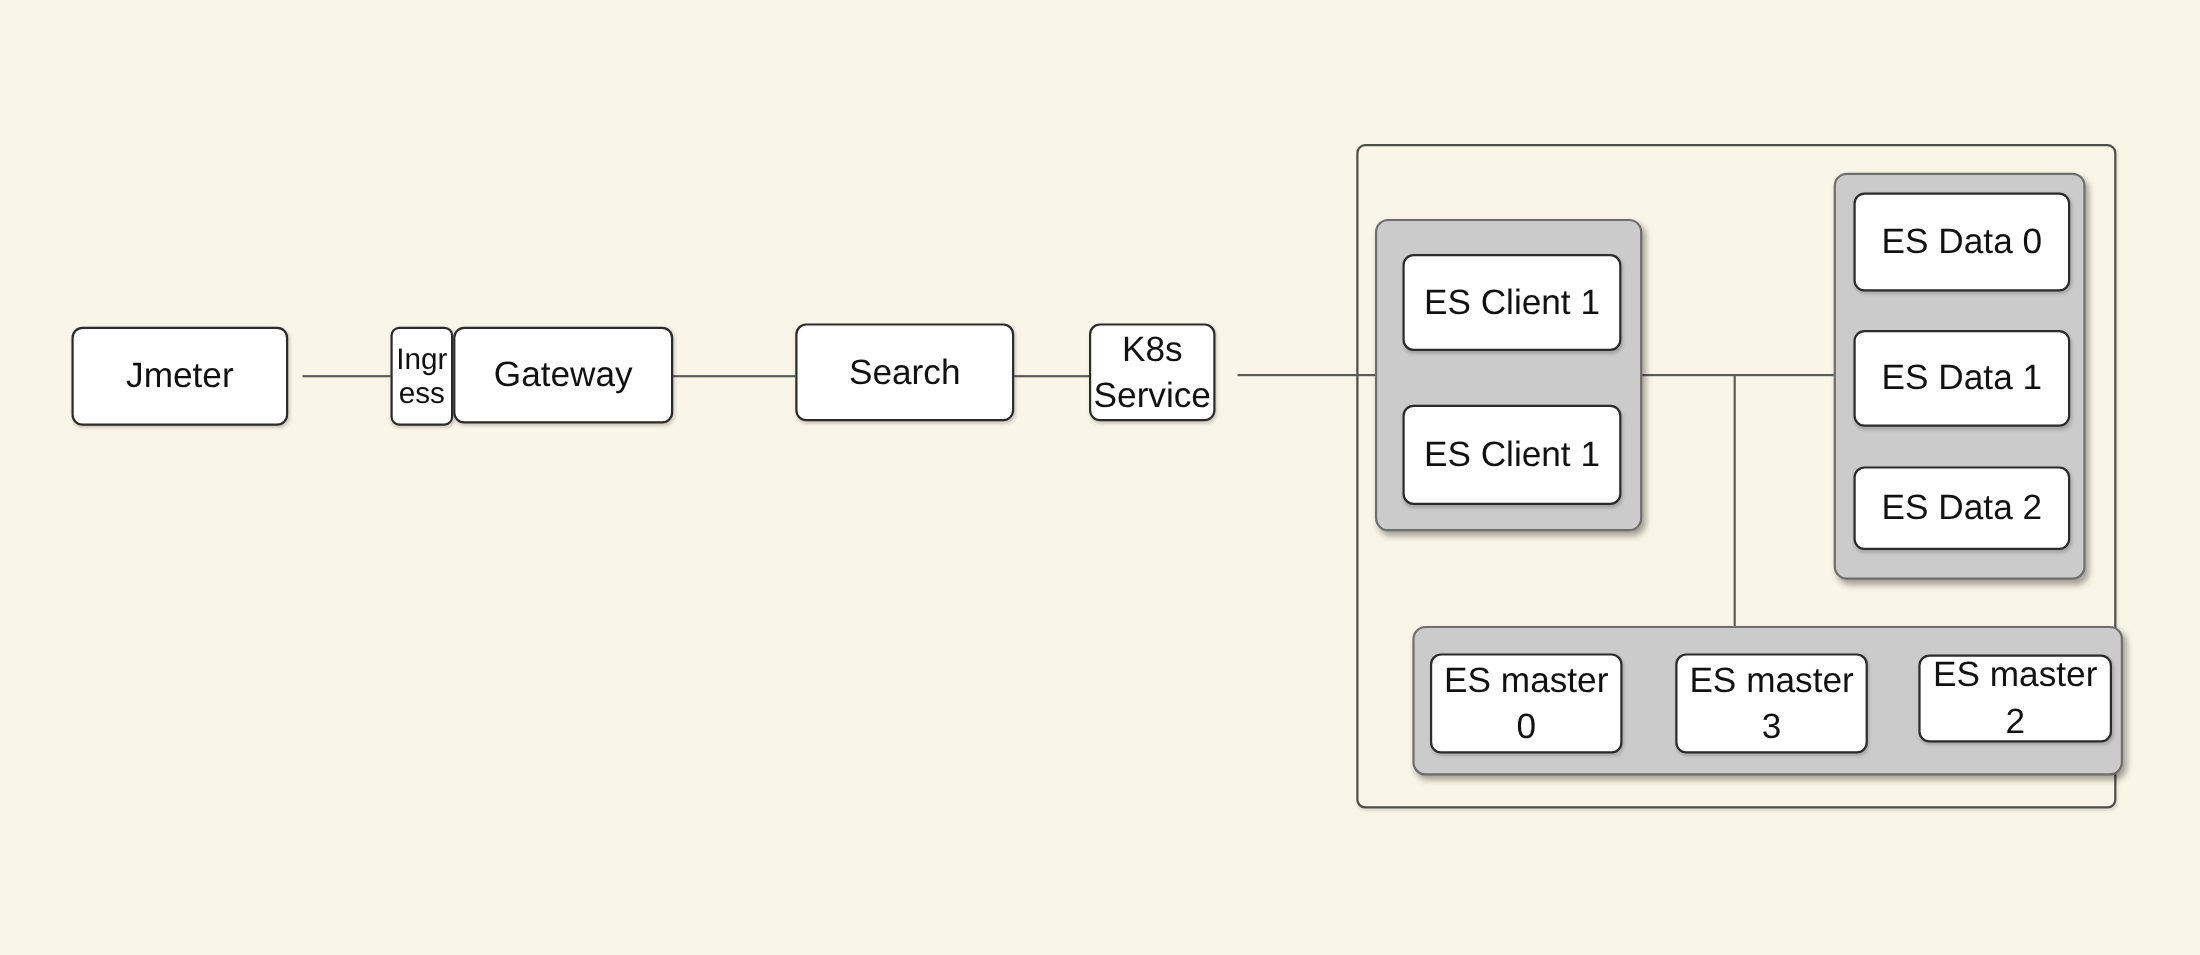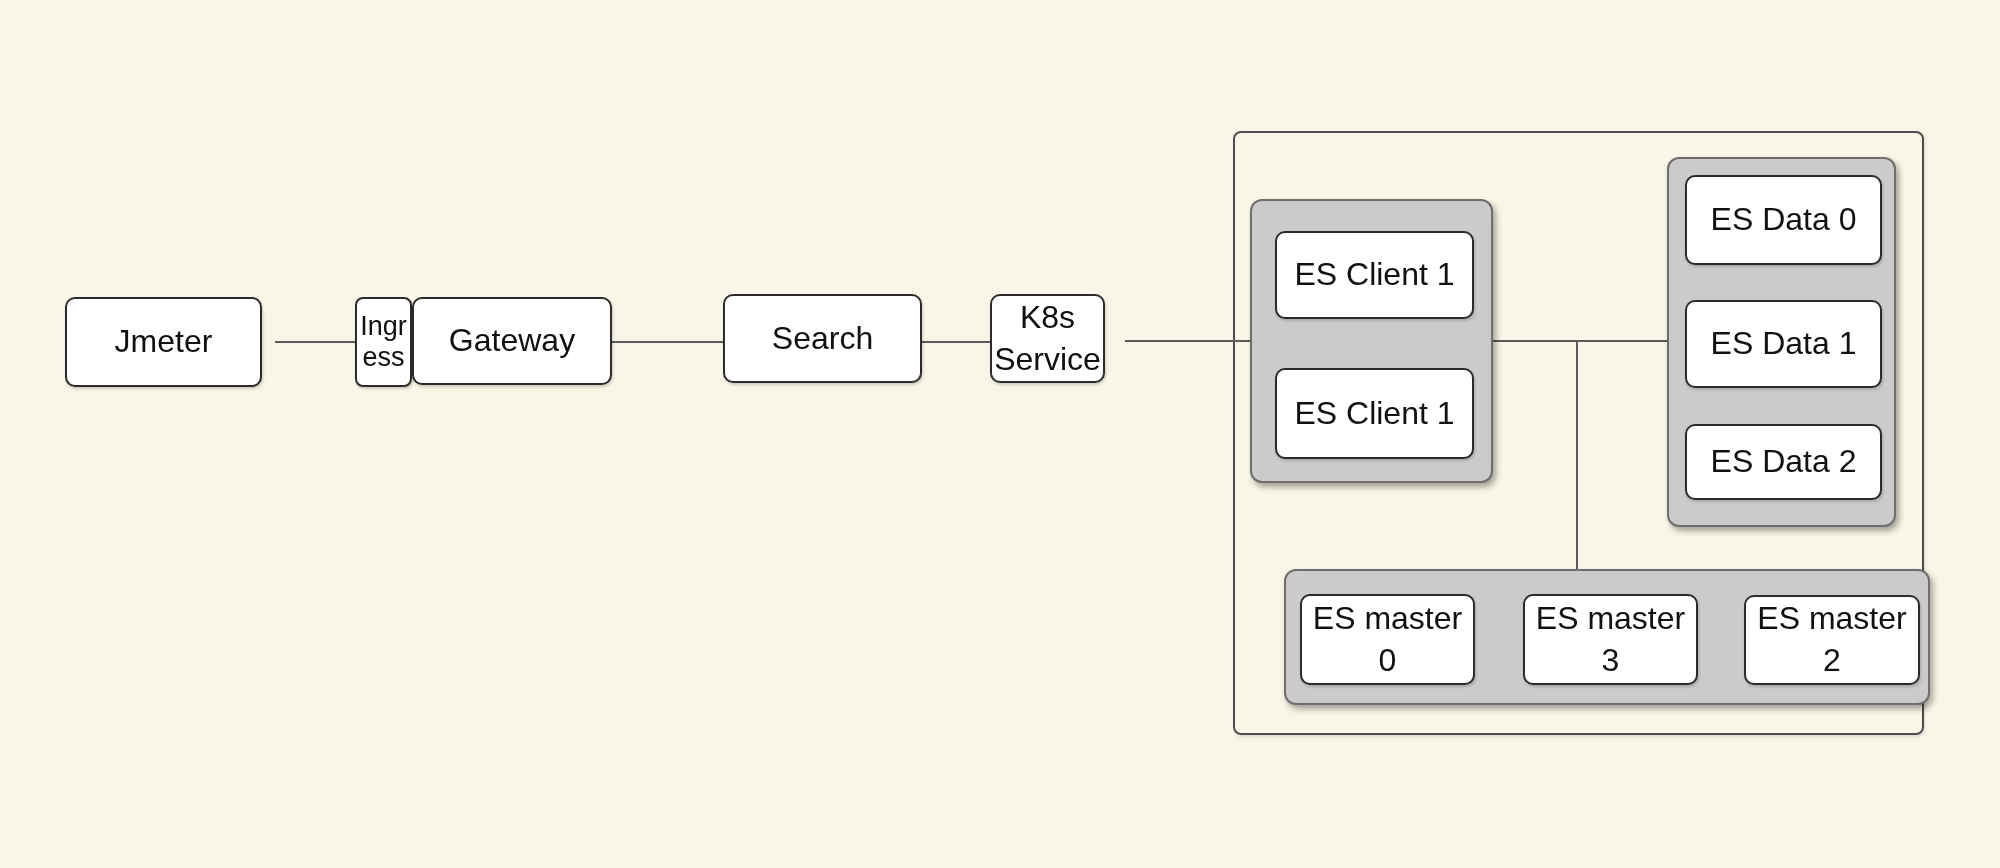--- a/index.html
+++ b/index.html
@@ -120,18 +120,18 @@
     </div>
   </div>
 
   <div class="group" style="left:1251px; top:569px; width:646px; height:136px;margin-left:33px;">
     <div class="node" style="left:14px; top:23px; width:175px; height:91px;">
       <span>ES master 0</span>
     </div>
     <div class="node" style="left:237px; top:23px; width:175px; height:91px;">
       <span>ES master 3</span>
     </div>
-    <div class="node" style="left:458px; top:24px; width:176px; height:90px;">
+    <div class="node" style="left:458px; top:24px; width:176px; height:80px;">
       <span>ES master 2</span>
     </div>
   </div>
 
 </div>
 
 </body></html>

